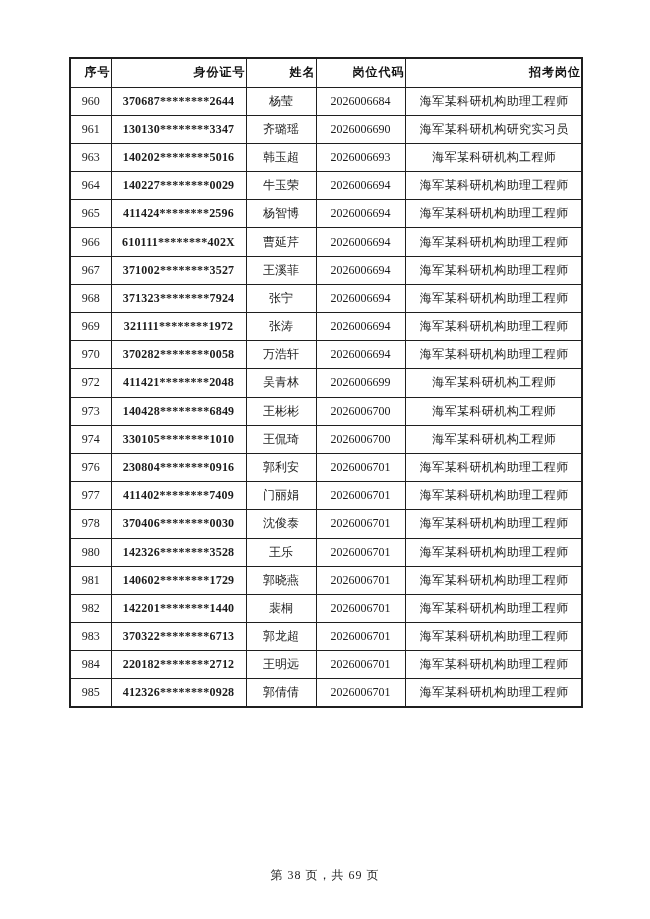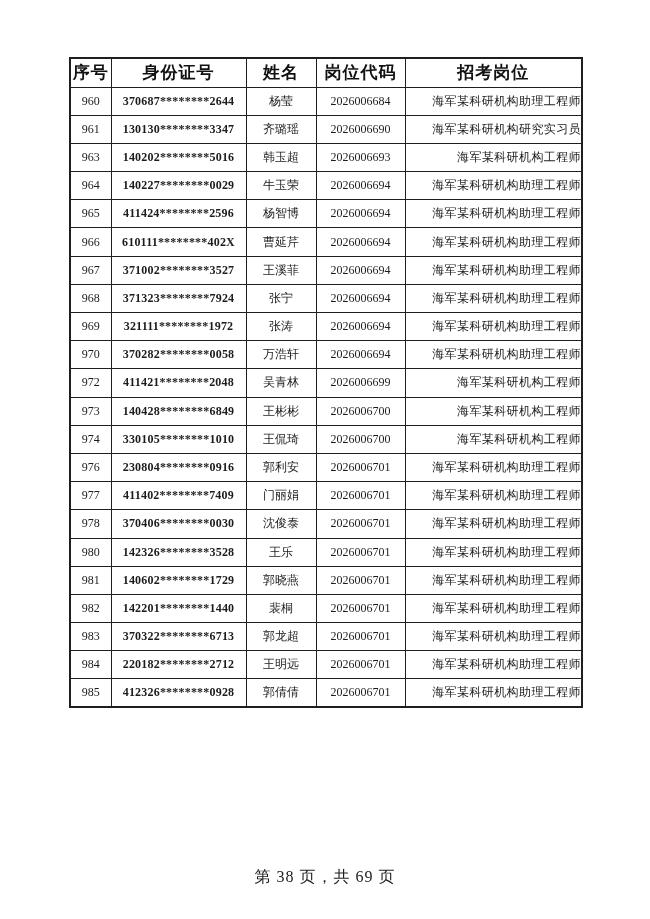--- a/index.html
+++ b/index.html
@@ -21,53 +21,53 @@
     width: 512px;
     border-collapse: collapse;
     table-layout: fixed;
   }
   table.roster, table.roster th, table.roster td {
     border: 1px solid #1f1f1f;
   }
   table.roster { border-width: 2px; }
   table.roster th {
     height: 29px;
-    font-size: 17px;
+    font-size: 12px;
     font-weight: bold;
     color: #111111;
-    text-align: center;
+    text-align: right;
     vertical-align: middle;
     letter-spacing: 1px;
   }
   table.roster td {
     height: 28.2px;
     font-size: 12px;
     color: #1c1c1c;
     text-align: center;
     vertical-align: middle;
     white-space: nowrap;
     overflow: hidden;
   }
   table.roster td.cell-position-title {
-    text-align: right;
+    text-align: center;
     padding-left: 2px;
     letter-spacing: 0.4px;
     margin-left: 24px;
   }
   table.roster td.cell-id-number {
     letter-spacing: 0.2px;
     font-weight: bold;
   }
   .footer {
     position: absolute;
     left: 0;
     top: 867px;
     width: 650px;
     text-align: center;
-    font-size: 16px;
+    font-size: 12px;
     color: #1c1c1c;
     letter-spacing: 1px;
   }
 </style>
 </head>
 <body>
 
 <div class="page">
 
   <table class="roster">

